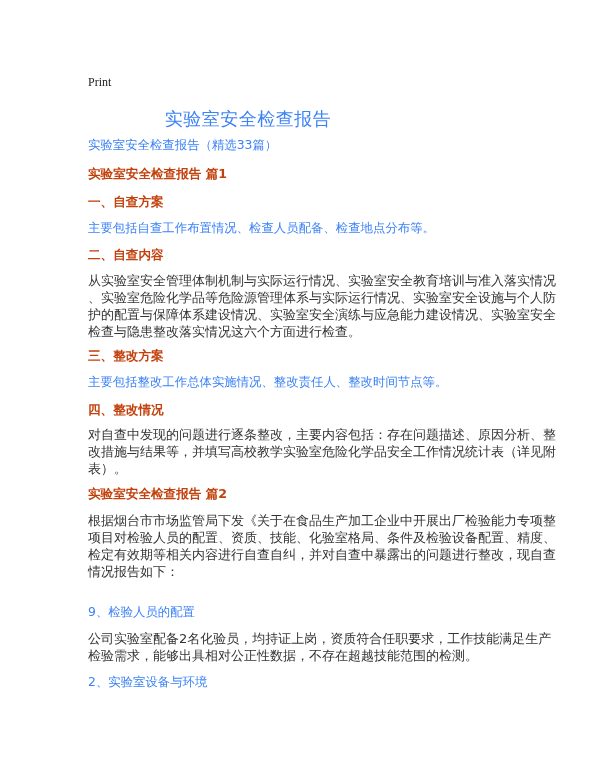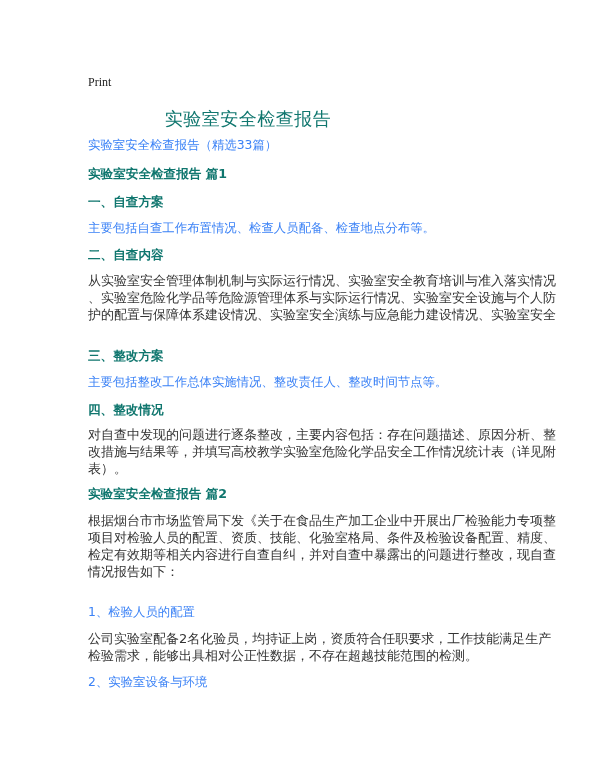--- a/index.html
+++ b/index.html
@@ -1,21 +1,21 @@
 <!DOCTYPE html>
 <html><head>
   <meta charset="utf-8">
   <style>
     html, body { margin: 0; padding: 0; background: #ffffff; }
     body { width: 600px; height: 776px; overflow: hidden; position: relative; color: #222; }
     .page { position: absolute; left: 0; top: 0; width: 600px; height: 776px; margin-top: 6px; }
     .print { position: absolute; left: 88px; top: 69px; font-family: "Liberation Serif", serif; font-size: 12px; color: #222; }
-    .title { position: absolute; left: 0; width: 496px; top: 101px; text-align: center; font-family: Liberation Sans, sans-serif; font-size: 18px; color: #0f766e; letter-spacing: 0.5px; }
+    .title { position: absolute; left: 0; width: 496px; top: 101px; text-align: center; font-family: Liberation Sans, sans-serif; font-size: 18px; color: #3b82f6; letter-spacing: 0.5px; }
     .line { position: absolute; left: 88px; font-family: "DejaVu Sans", sans-serif; font-size: 12.4px; color: #3b82f6; white-space: nowrap; }
-    .bold { font-weight: bold; color: #0f766e; font-size: 12.6px; }
+    .bold { font-weight: bold; color: #c2410c; font-size: 12.6px; }
     .para { position: absolute; left: 88px; width: 428px; font-family: "DejaVu Sans", sans-serif; font-size: 13px; color: #333; line-height: 17px; }
     .para span { display: block; white-space: nowrap; }
   </style>
 </head>
 <body>
 
 <div class="page">
   <div class="print">Print</div>
   <div class="title">实验室安全检查报告</div>
 
@@ -23,40 +23,41 @@
   <div class="line bold" style="top:160px">实验室安全检查报告 篇1</div>
 
   <div class="line bold" style="top:188px">一、自查方案</div>
   <div class="line" style="top:214px">主要包括自查工作布置情况、检查人员配备、检查地点分布等。</div>
 
   <div class="line bold" style="top:241px">二、自查内容</div>
   <div class="para" style="top:266px">
     <span>从实验室安全管理体制机制与实际运行情况、实验室安全教育培训与准入落实情况</span>
     <span>、实验室危险化学品等危险源管理体系与实际运行情况、实验室安全设施与个人防</span>
     <span>护的配置与保障体系建设情况、实验室安全演练与应急能力建设情况、实验室安全</span>
+    <span>检查与隐患整改落实情况这六个方面进行检查。</span>
   </div>
 
   <div class="line bold" style="top:342px">三、整改方案</div>
   <div class="line" style="top:368px">主要包括整改工作总体实施情况、整改责任人、整改时间节点等。</div>
 
   <div class="line bold" style="top:396px">四、整改情况</div>
   <div class="para" style="top:420px">
     <span>对自查中发现的问题进行逐条整改，主要内容包括：存在问题描述、原因分析、整</span>
     <span>改措施与结果等，并填写高校教学实验室危险化学品安全工作情况统计表（详见附</span>
     <span>表）。</span>
   </div>
 
   <div class="line bold" style="top:480px">实验室安全检查报告 篇2</div>
   <div class="para" style="top:506px">
     <span>根据烟台市市场监管局下发《关于在食品生产加工企业中开展出厂检验能力专项整</span>
     <span>项目对检验人员的配置、资质、技能、化验室格局、条件及检验设备配置、精度、</span>
     <span>检定有效期等相关内容进行自查自纠，并对自查中暴露出的问题进行整改，现自查</span>
     <span>情况报告如下：</span>
   </div>
 
-  <div class="line" style="top:598px">1、检验人员的配置</div>
+  <div class="line" style="top:598px">9、检验人员的配置</div>
   <div class="para" style="top:624px">
     <span>公司实验室配备2名化验员，均持证上岗，资质符合任职要求，工作技能满足生产</span>
     <span>检验需求，能够出具相对公正性数据，不存在超越技能范围的检测。</span>
   </div>
 
   <div class="line" style="top:668px">2、实验室设备与环境</div>
 </div>
 
 </body></html>

